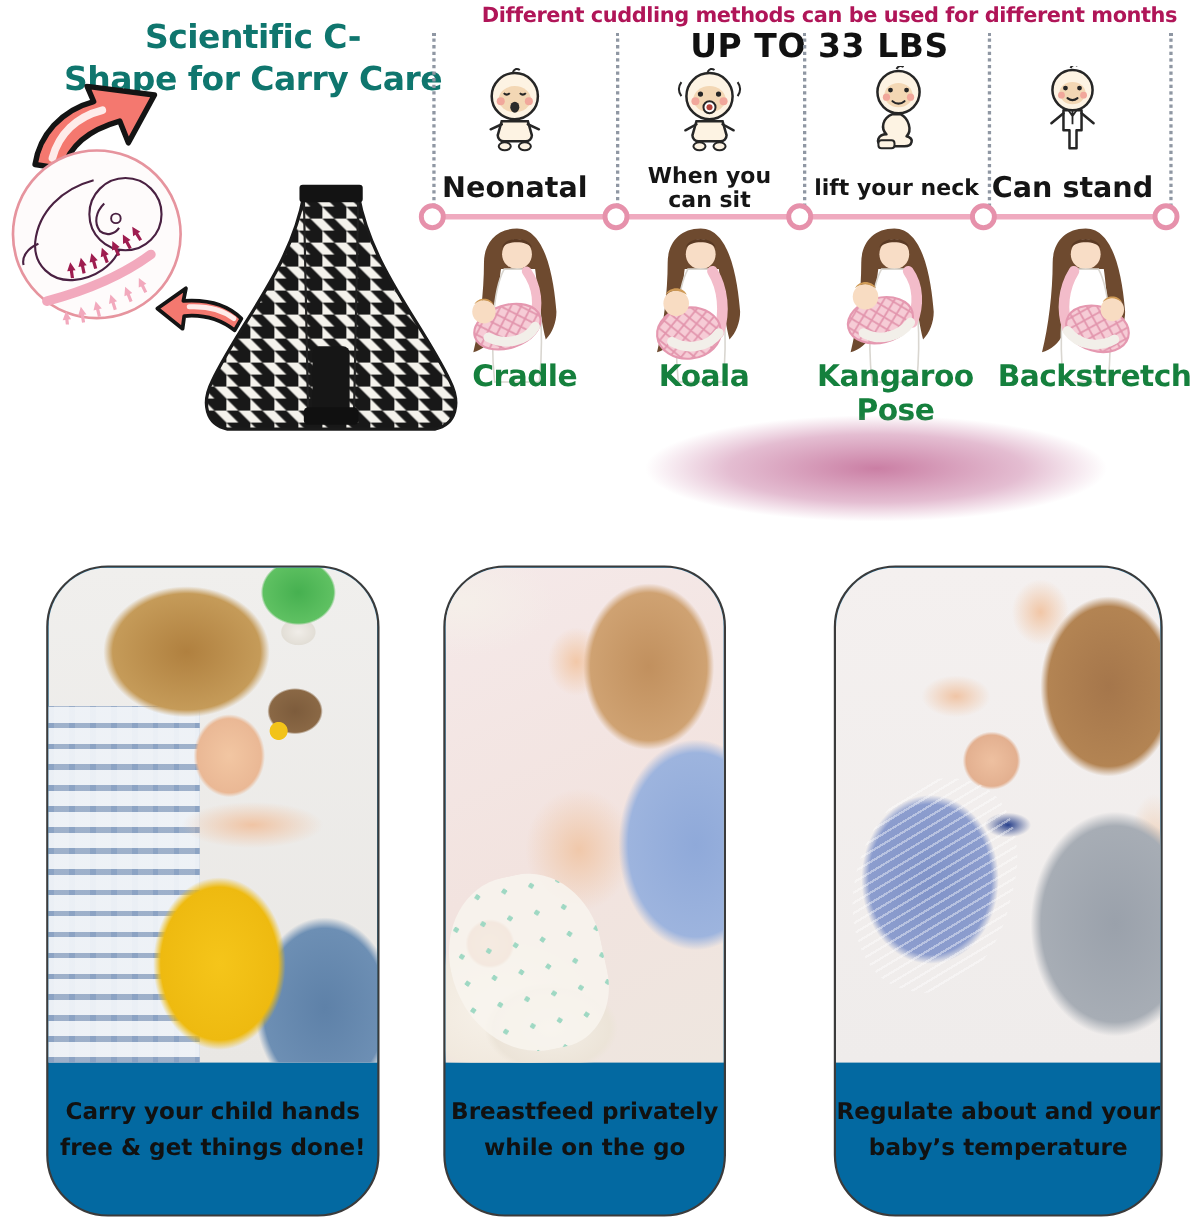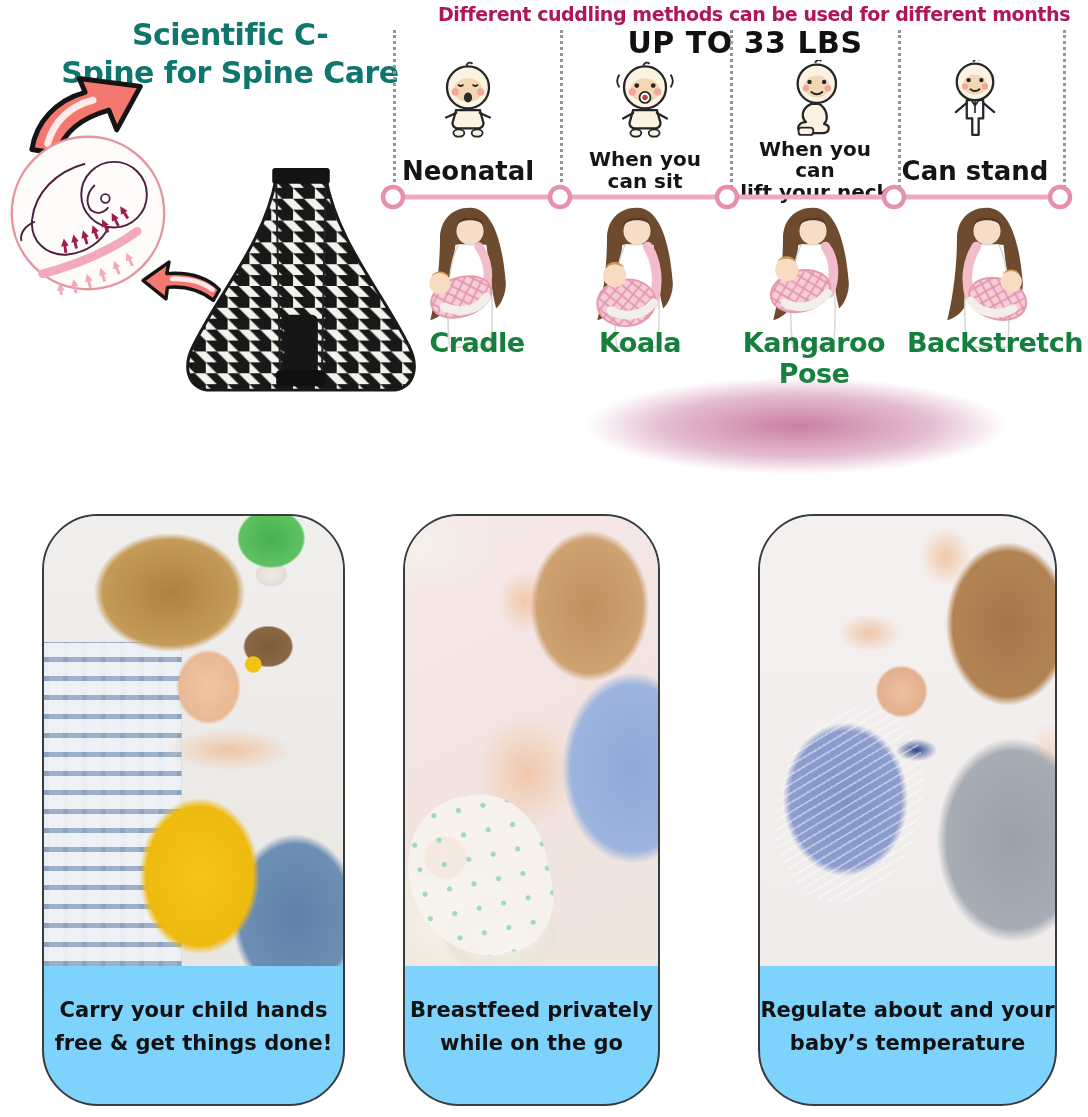--- a/index.html
+++ b/index.html
@@ -36,21 +36,21 @@
 
   .pose{top:327px;text-align:center;font-weight:bold;font-size:27px;color:#15803d;letter-spacing:-0.5px;}
 
   
   .msg-glow{left:505px;top:370px;width:583px;height:124px;
     background:radial-gradient(ellipse 48% 52% at 50% 45%,rgba(193,104,148,.85) 0%,rgba(206,135,172,.55) 48%,rgba(255,255,255,0) 75%);}
   .msg{left:470px;top:381px;width:618px;font-weight:bold;font-size:25px;line-height:1.25;
        color:#121212;letter-spacing:-0.3px;white-space:nowrap;}
 
   
-  .card{top:514px;height:592px;background:#7dd3fc;border:2.5px solid #3b3b3b;border-radius:56px;
+  .card{top:514px;height:592px;background:#0369a1;border:2.5px solid #3b3b3b;border-radius:56px;
         overflow:hidden;box-sizing:border-box;}
   .card .photo{width:100%;height:450px;position:relative;}
   .card .caption{text-align:center;font-weight:bold;font-size:21px;line-height:1.55;
                  color:#111;margin-top:28px;}
 
   
   .photo-1{background:
     radial-gradient(ellipse 55px 48px at 76% 5%,  #46b050 0%,#5fc162 58%,transparent 62%),
     radial-gradient(ellipse 26px 20px at 76% 13%, #f0ede8 0%,#e2ded6 58%,transparent 62%),
     radial-gradient(circle 13px at 70% 33%,       #f2c319 0%,#f2c319 60%,transparent 66%),
@@ -113,21 +113,21 @@
       </pattern>
       <pattern id="net" width="12" height="12" patternUnits="userSpaceOnUse">
         <rect width="12" height="12" fill="#f6ccd6"></rect>
         <path d="M0 0L12 12M12 0L0 12" stroke="#e294ac" stroke-width="1.6"></path>
       </pattern>
     </defs>
   </svg>
 
   <div class="abs left-title">
     <div>Scientific C-</div>
-    <div>Spine for Spine Care</div>
+    <div>Shape for Carry Care</div>
   </div>
 
   <svg class="abs" style="left:22px;top:76px" width="148" height="80" viewBox="0 0 150 80">
     <path d="M10 74 C14 47 34 24 64 16 L58 2 L120 10 L96 54 L88 34 C60 42 42 56 36 78 Z" fill="#f4786f" stroke="#141414" stroke-width="5" stroke-linejoin="round"></path>
     <path d="M26 68 C32 46 48 30 72 24" stroke="#ffffff" stroke-width="7" fill="none" stroke-linecap="round" opacity="0.85"></path>
   </svg>
 
   <svg class="abs" style="left:6px;top:131px" width="164" height="164" viewBox="0 0 170 170">
     <circle cx="85" cy="85" r="79" fill="#fefbfb" stroke="#e6949e" stroke-width="2.5"></circle>
     <circle cx="112" cy="66" r="34" fill="none" stroke="#4a2142" stroke-width="2"></circle>
@@ -259,21 +259,20 @@
         <circle cx="34" cy="24" r="2.4" fill="#262626"></circle>
           <circle cx="50" cy="24" r="2.4" fill="#262626"></circle>
         <circle cx="30" cy="31" r="3.6" fill="#f1a79b"></circle>
           <circle cx="54" cy="31" r="3.6" fill="#f1a79b"></circle>
         <path d="M36 35 q6 5 12 0" stroke="#262626" stroke-width="2" fill="none" stroke-linecap="round"></path>
         <path d="M36 48 c-10 4 -12 14 -6 20 c-8 0 -12 8 -4 12 l22 0 c8 0 10 -8 2 -10 c6 -6 2 -18 -6 -22 Z" fill="#fdf3e3" stroke="#262626" stroke-width="2.5" stroke-linejoin="round"></path>
         <rect x="22" y="74" width="16" height="8" rx="3" fill="#fdf3e3" stroke="#262626" stroke-width="2"></rect>
       </svg>
     </div>
     <div class="lbl sm">
-      <div>When you can</div>
       <div>lift your neck</div>
     </div>
   </div>
 
   <div class="abs stage" style="left:900px">
     <div class="icon">
       <svg width="78" height="84" viewBox="0 0 80 92">
         <circle cx="40" cy="24" r="20" fill="#fdf3e3" stroke="#262626" stroke-width="2.5"></circle>
         <ellipse cx="40" cy="27" rx="13" ry="11" fill="#f3d7b4"></ellipse>
         <path d="M38 2 q3 -5 7 -2" stroke="#262626" fill="none" stroke-width="2"></path>

